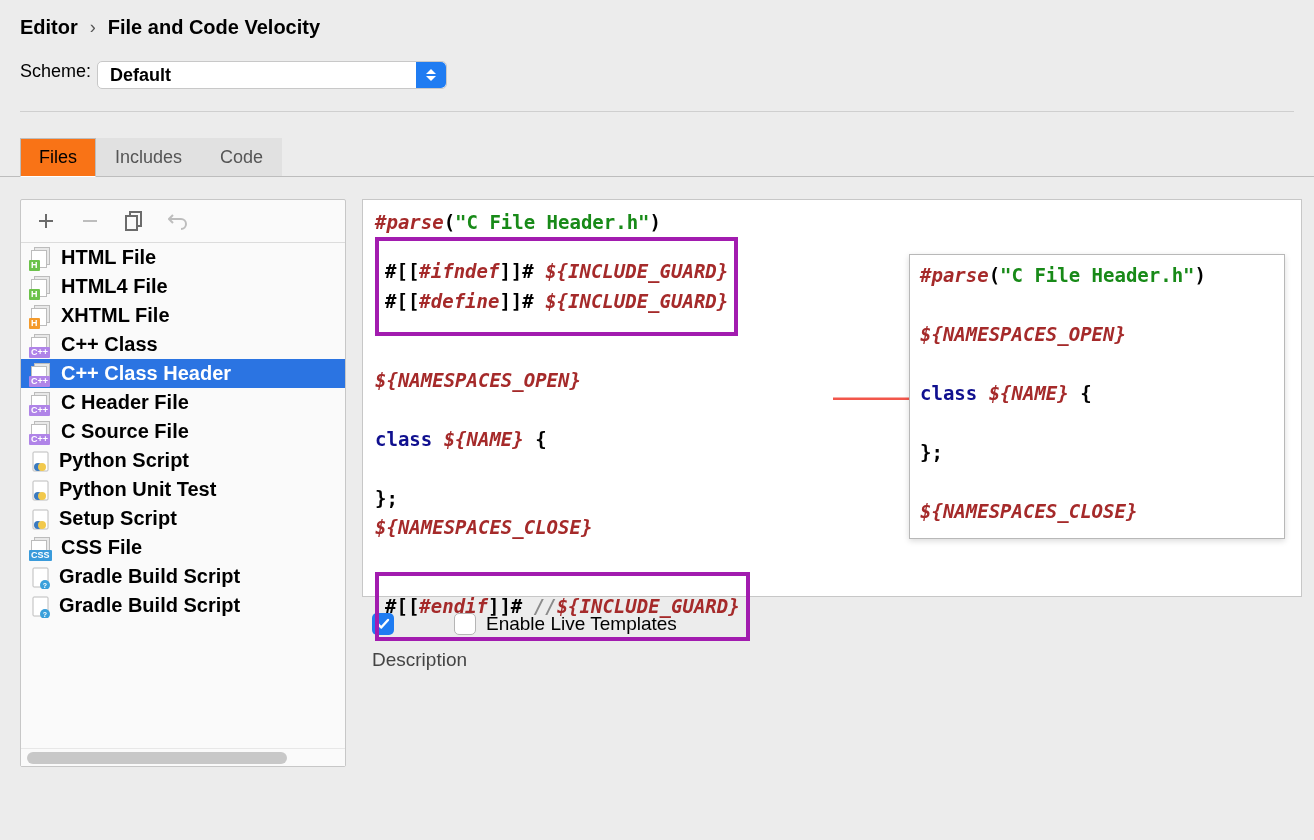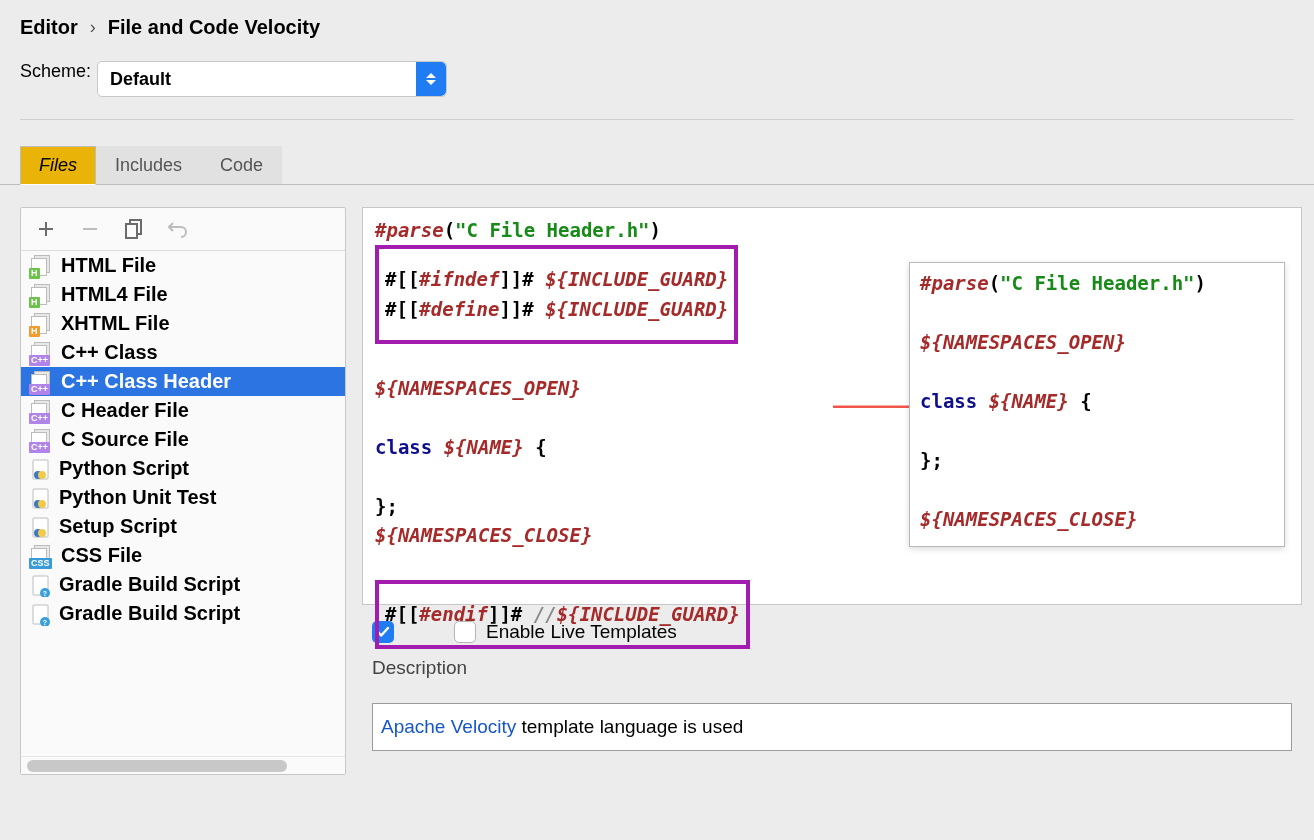--- a/index.html
+++ b/index.html
@@ -33,21 +33,21 @@
     margin-top: 22px;
     font-size: 18px;
   }
   .scheme-select {
     position: relative;
     display: inline-flex;
     align-items: center;
     background: #fff;
     border: 1px solid #c8c8c8;
     border-radius: 5px;
-    height: 36px;
+    height: 28px;
     width: 350px;
     padding: 0 12px;
     font-weight: 700;
     font-size: 18px;
   }
   .scheme-select .chev-btn {
     position: absolute;
     right: 0;
     top: 0;
     bottom: 0;
@@ -80,26 +80,25 @@
     padding: 8px 18px;
     font-size: 18px;
     color: #555;
     background: #e1e1e1;
     border: 1px solid transparent;
     border-bottom: none;
     cursor: pointer;
     position: relative;
   }
   .tab.active {
-    background: #eab308;
+    background: #f97316;
     border: 1px solid #bdbdbd;
     border-bottom: 1px solid #fff;
     margin-bottom: -1px;
     color: #000;
-    font-style: italic;
   }
   .content-row {
     display: flex;
     gap: 16px;
     padding: 22px 12px 12px 20px;
     align-items: flex-start;
   }
   .file-panel {
     width: 326px;
     background: #fafafa;
@@ -480,18 +479,15 @@
             </svg>
         </span>
       </label>
       <label style="display:flex;align-items:center;">
         <span class="chk unchecked"></span>
         <span>Enable Live Templates</span>
       </label>
     </div>
 
     <div class="desc-label">Description</div>
-    <div class="desc-box">
-      <span class="link">Apache Velocity</span><span> template language is used</span>
-    </div>
   </div>
 
 </div>
 
 </body></html>

